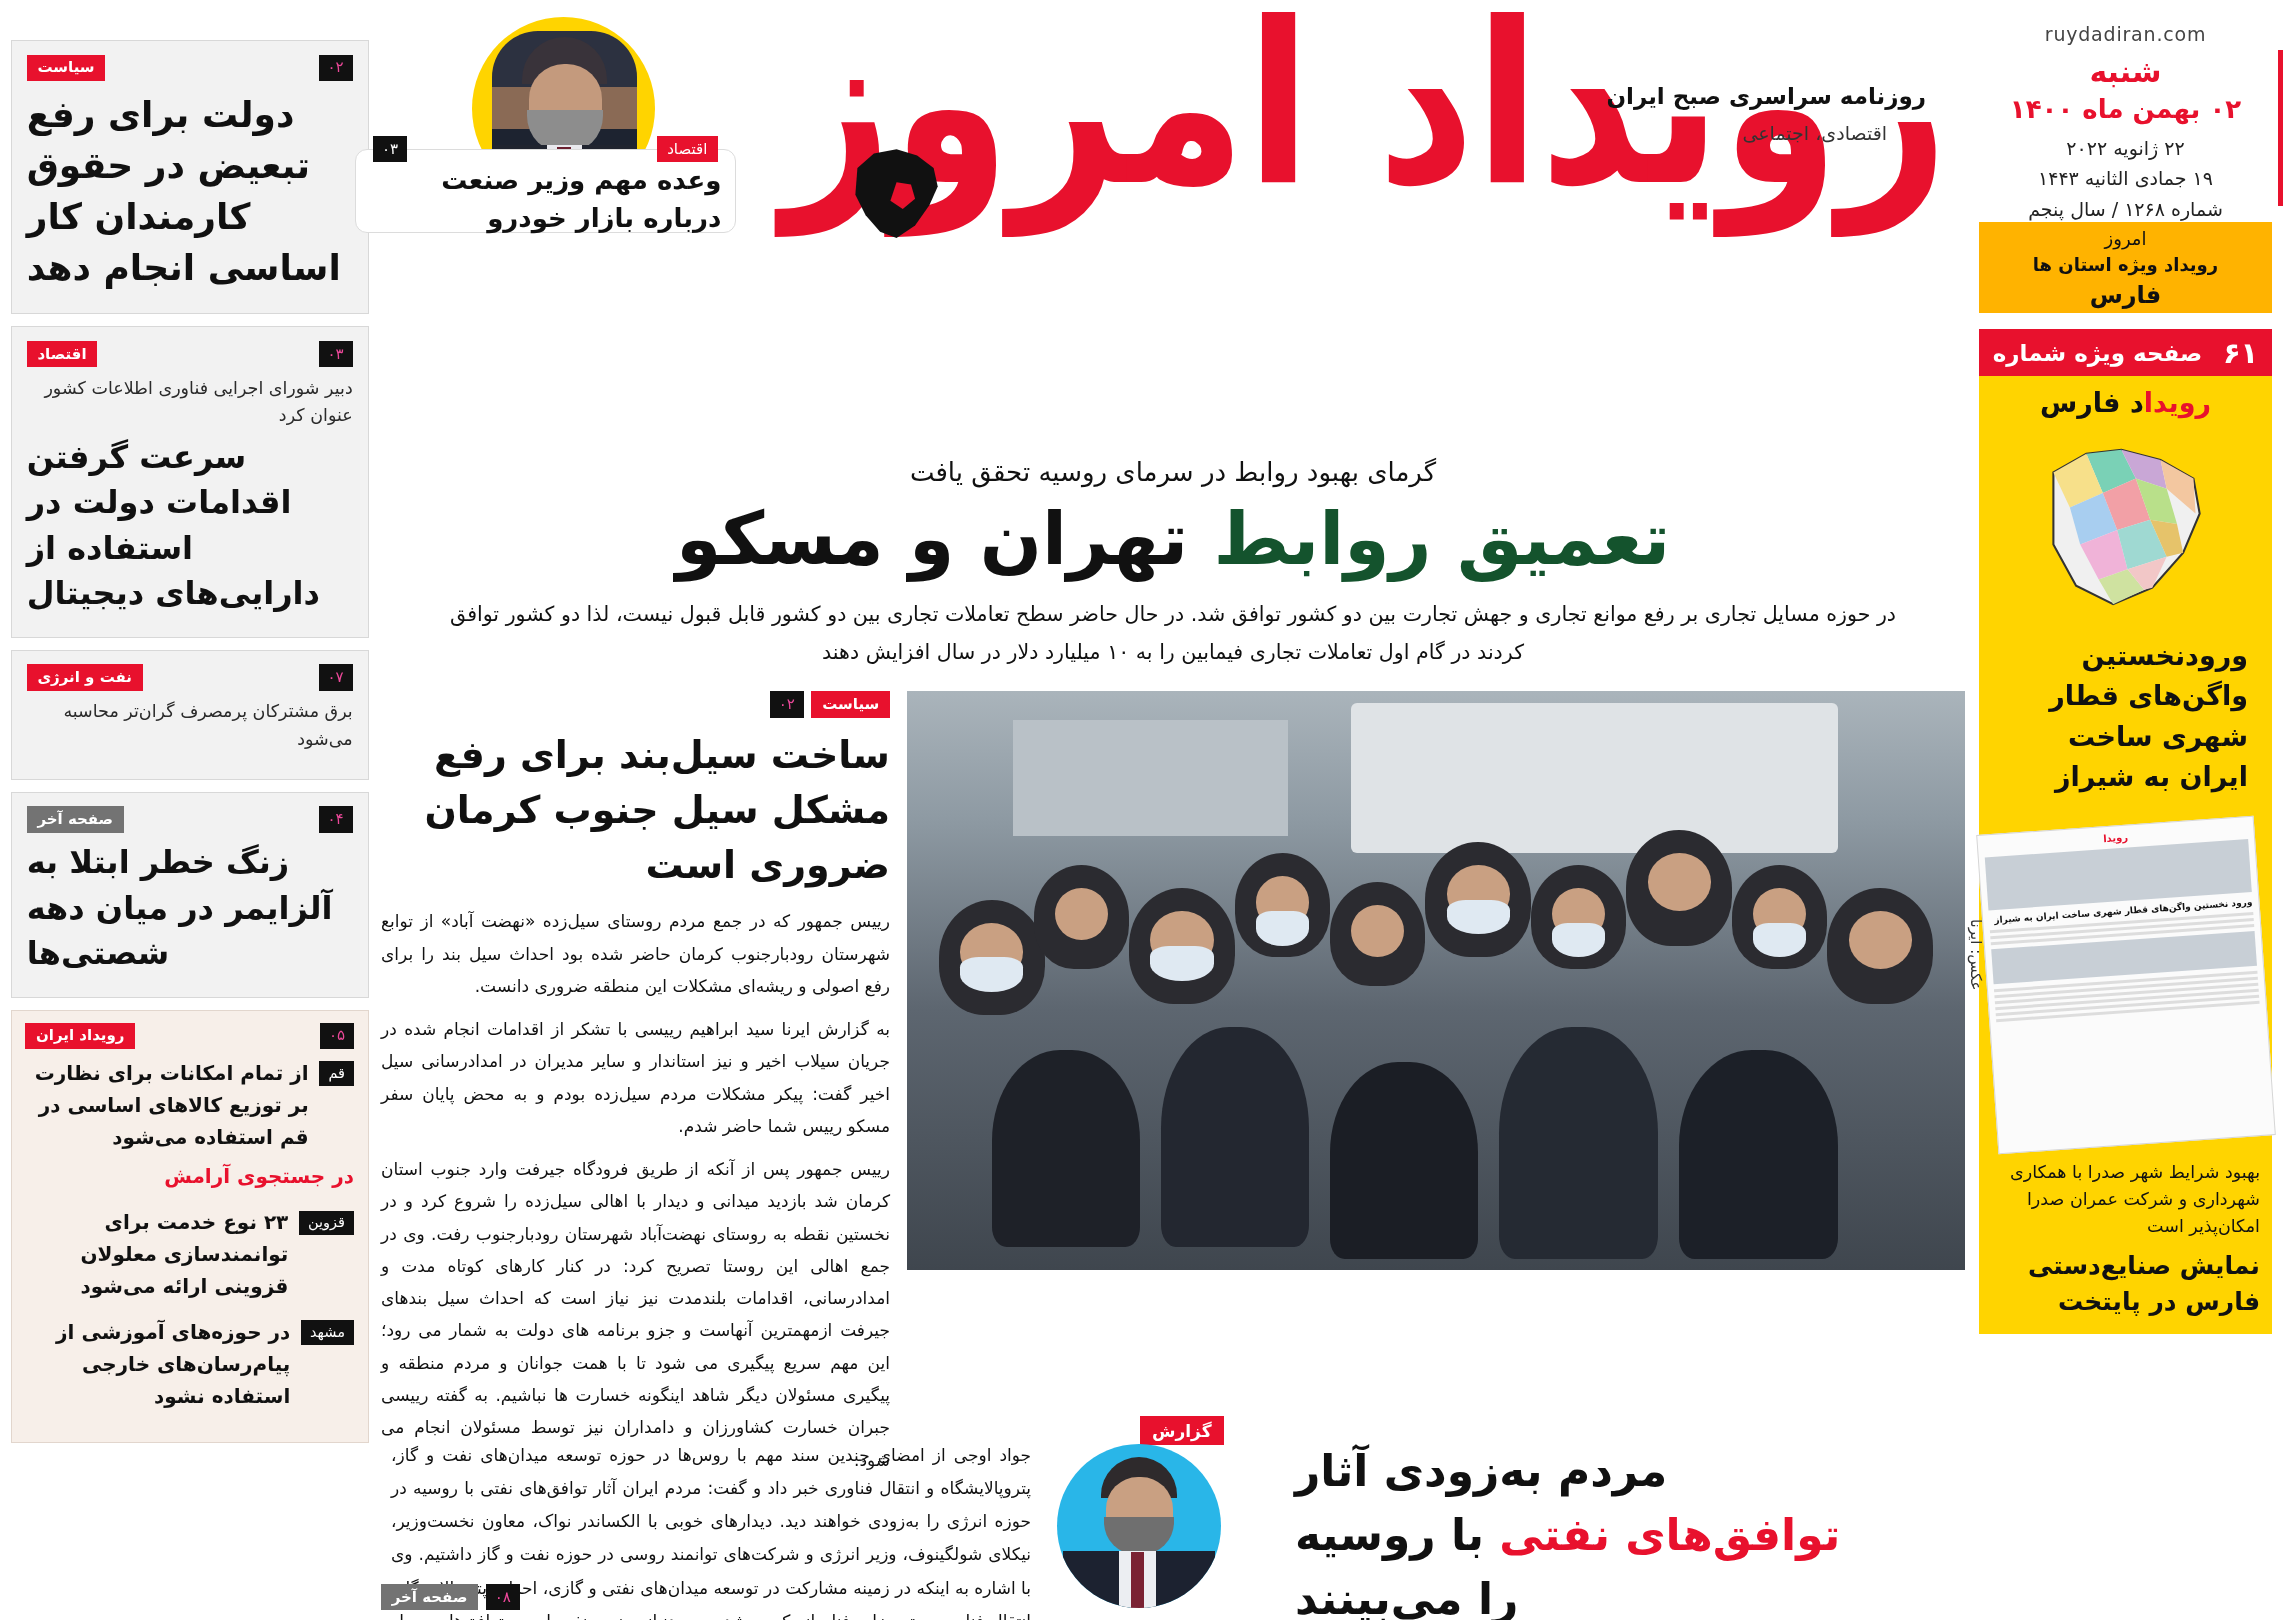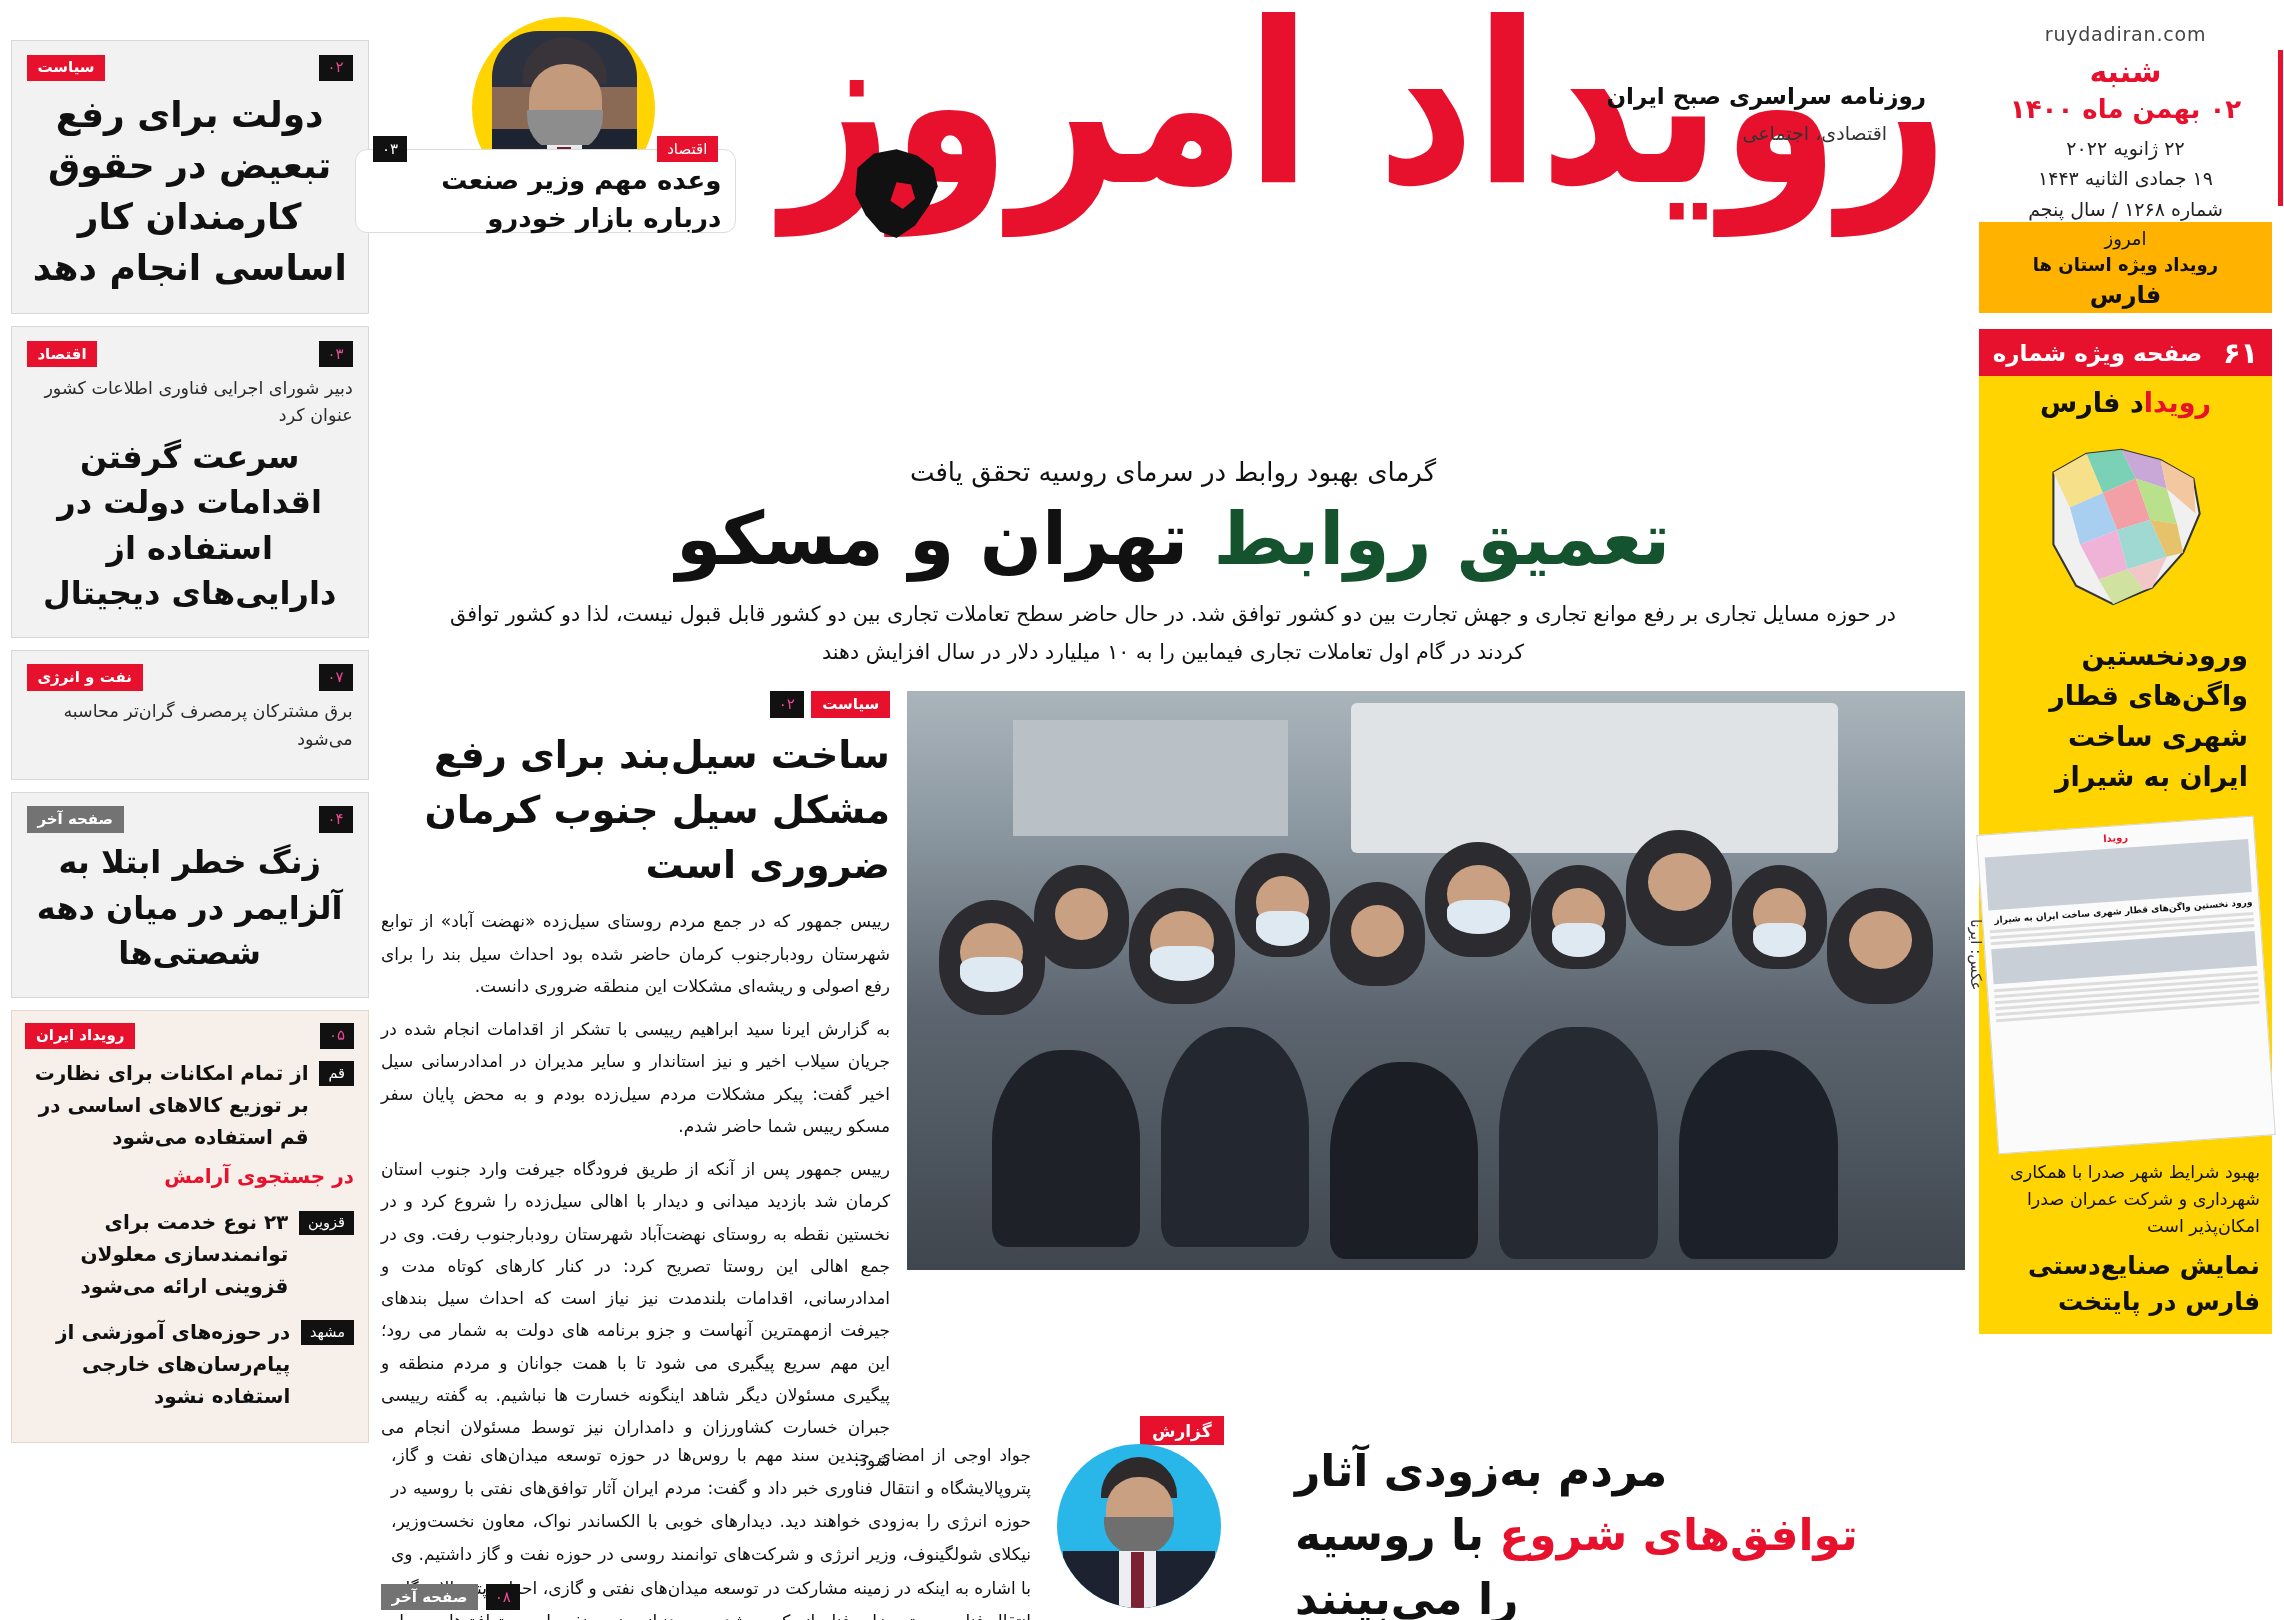--- a/index.html
+++ b/index.html
@@ -27,21 +27,21 @@
     position: relative;
   }
   .tagrow { display:flex; justify-content:flex-start; align-items:center; gap:7.6px; margin-bottom:7.6px;}
   .tag {
     background:#e8112d; color:#fff; font-size:15px; font-weight:bold;
     padding:3.8px 10.7px 4.6px 10.7px; display:inline-block; letter-spacing:0;
   }
   .tag.dark { background:#737373; }
   .pg { background:#111; color:#ec4899; font-size:15px; padding:3.8px 9px 4.6px 9px; display:inline-block;}
   .side-head {
-    font-size: 36px; line-height: 1.42; font-weight: bold; text-align: center;
+    font-size: 36px; line-height: 1.42; font-weight: bold; text-align: left;
     margin: 3px 0 0 0; color:#111;
   }
   .side-head.smaller { font-size:32px; }
   .side-sub {
     font-size: 17.5px; line-height:1.55; color:#2b2b2b; text-align:right; margin-bottom:6px;
   }
   .tagrow.split { justify-content: space-between; }
 
   
   .iran-card { background:#f7efe9; border:0.8px solid #e2d6cd; padding:12px 13.7px 17px 13.7px; }
@@ -446,21 +446,21 @@
         </div>
       </div>
 
     </div>
   </div>
 
   <div class="bottom-row">
     <div class="bt-head">
       <div class="t">مردم به‌زودی آثار</div>
       <div class="t">
-        <span class="red">توافق‌های شروع</span>
+        <span class="red">توافق‌های نفتی</span>
         <span>با روسیه</span>
       </div>
       <div class="t">را می‌بینند</div>
     </div>
 
     <div class="bt-photo">
       <span class="gozaresh">گزارش</span>
       <div class="bt-circle">
         <div class="f-hair"></div>
         <div class="f-skin"></div>

